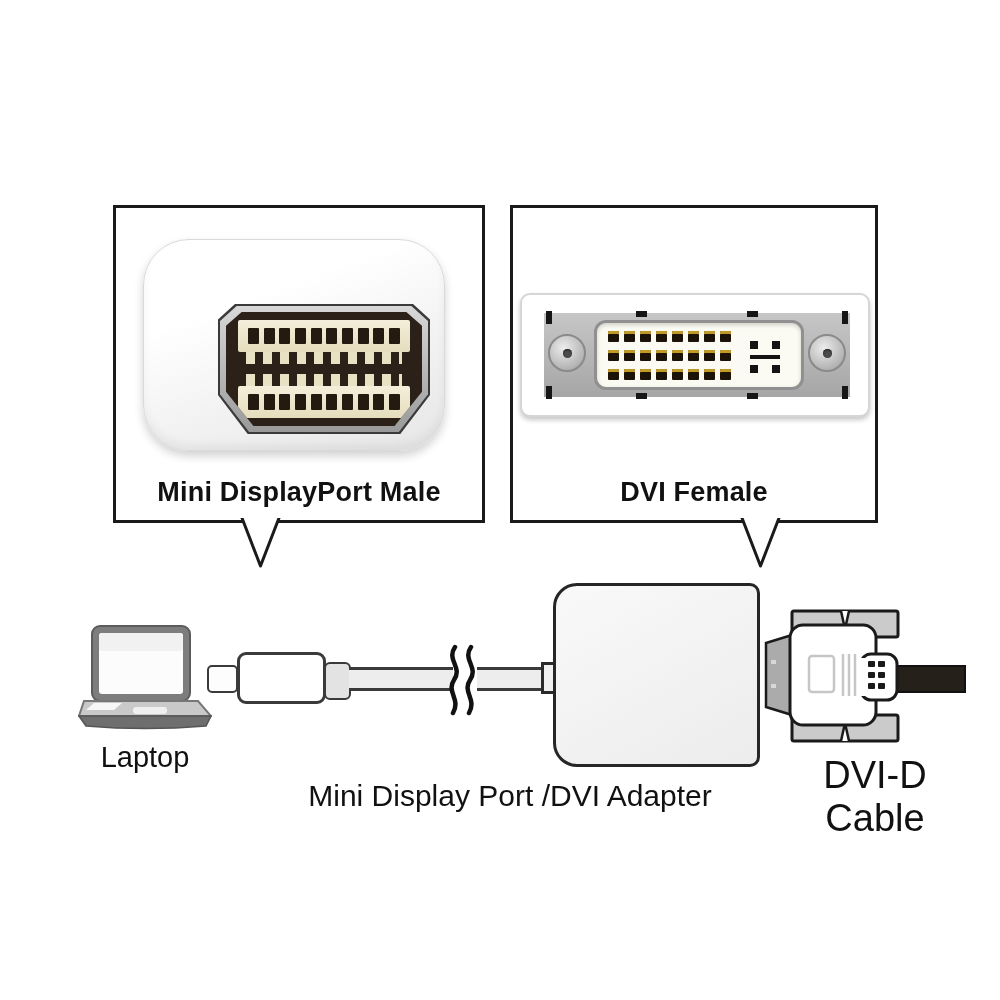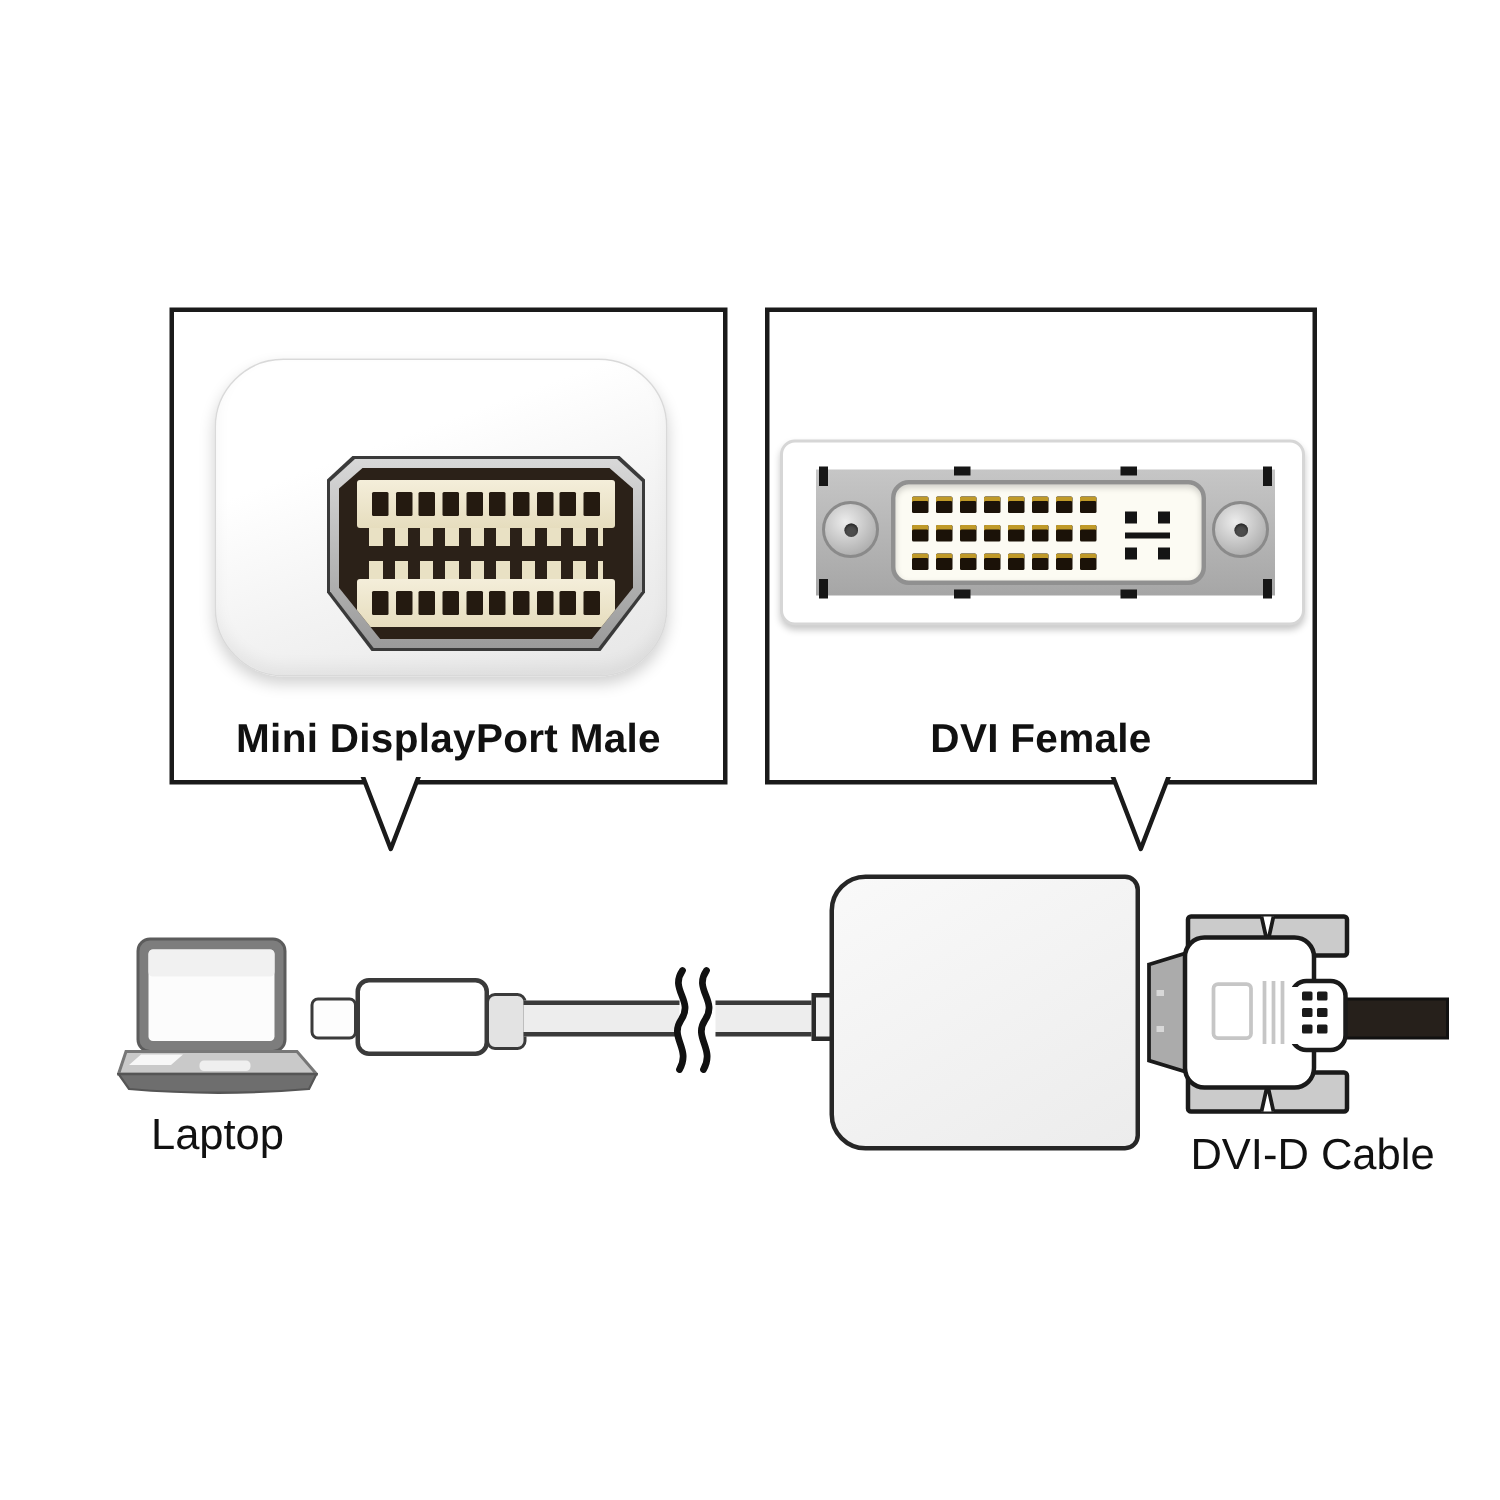--- a/index.html
+++ b/index.html
@@ -103,21 +103,21 @@
   .dvi-sq { position:absolute; width:8px; height:8px; background:#141414; }
   .dvi-slotbar { position:absolute; left:0; top:14px; width:30px; height:4px; background:#141414; }
 
   
   .abs { position:absolute; }
   .flow-label {
     position:absolute; text-align:center; font-weight:400; color:#111;
   }
   #label-laptop  { left:60px;  top:741px; width:170px; font-size:29px; }
   #label-adapter { left:240px; top:779px; width:540px; font-size:30px; }
-  #label-dvicable{ left:775px; top:754px; width:200px; font-size:29px; }
+  #label-dvicable{ left:775px; top:754px; width:200px; font-size:38px; }
 
   .mdp-tip {
     left:207px; top:665px; width:31px; height:28px;
     background:#fdfdfd; border:2.5px solid #3a3a3a; border-radius:5px;
   }
   .mdp-plugbody {
     left:237px; top:652px; width:89px; height:52px;
     background:#ffffff; border:3px solid #3a3a3a; border-radius:9px;
   }
   .mdp-strain {
@@ -257,20 +257,21 @@
   <div class="abs mdp-plugbody"></div>
   <div class="abs mdp-strain"></div>
   <div class="abs cable-seg" id="cable-seg1"></div>
   <svg class="abs" style="left:441px; top:644px;" width="50" height="72" viewBox="0 0 50 72">
     <path d="M14,3 C5,16 22,23 13,36 C5,48 20,55 12,69" fill="none" stroke="#111111" stroke-width="4.5" stroke-linecap="round"></path>
     <path d="M30,3 C21,16 38,23 29,36 C21,48 36,55 28,69" fill="none" stroke="#111111" stroke-width="4.5" stroke-linecap="round"></path>
   </svg>
   <div class="abs cable-seg" id="cable-seg2"></div>
   <div class="abs adapter-stub"></div>
   <div class="abs adapter-body"></div>
+  <div class="flow-label" id="label-adapter">Mini Display Port /DVI Adapter</div>
 
   <svg class="abs" style="left:755px; top:598px;" width="212" height="152" viewBox="0 0 212 152">
     <rect x="134" y="68" width="76" height="26" fill="#26201b" stroke="#111111" stroke-width="2"></rect>
     <rect x="37" y="13" width="106" height="26" rx="2" fill="#cbcbcb" stroke="#1a1a1a" stroke-width="3"></rect>
     <rect x="37" y="117" width="106" height="26" rx="2" fill="#cbcbcb" stroke="#1a1a1a" stroke-width="3"></rect>
     <path d="M86,13 L90,31 L94,13" fill="#ffffff" stroke="#1a1a1a" stroke-width="2.5" stroke-linejoin="round"></path>
     <path d="M86,143 L90,125 L94,143" fill="#ffffff" stroke="#1a1a1a" stroke-width="2.5" stroke-linejoin="round"></path>
     <polygon points="11,45 37,37 37,117 11,109" fill="#ababab" stroke="#1a1a1a" stroke-width="2.5"></polygon>
     <rect x="16" y="62" width="5" height="4" fill="#d8d8d8"></rect>
     <rect x="16" y="86" width="5" height="4" fill="#d8d8d8"></rect>

